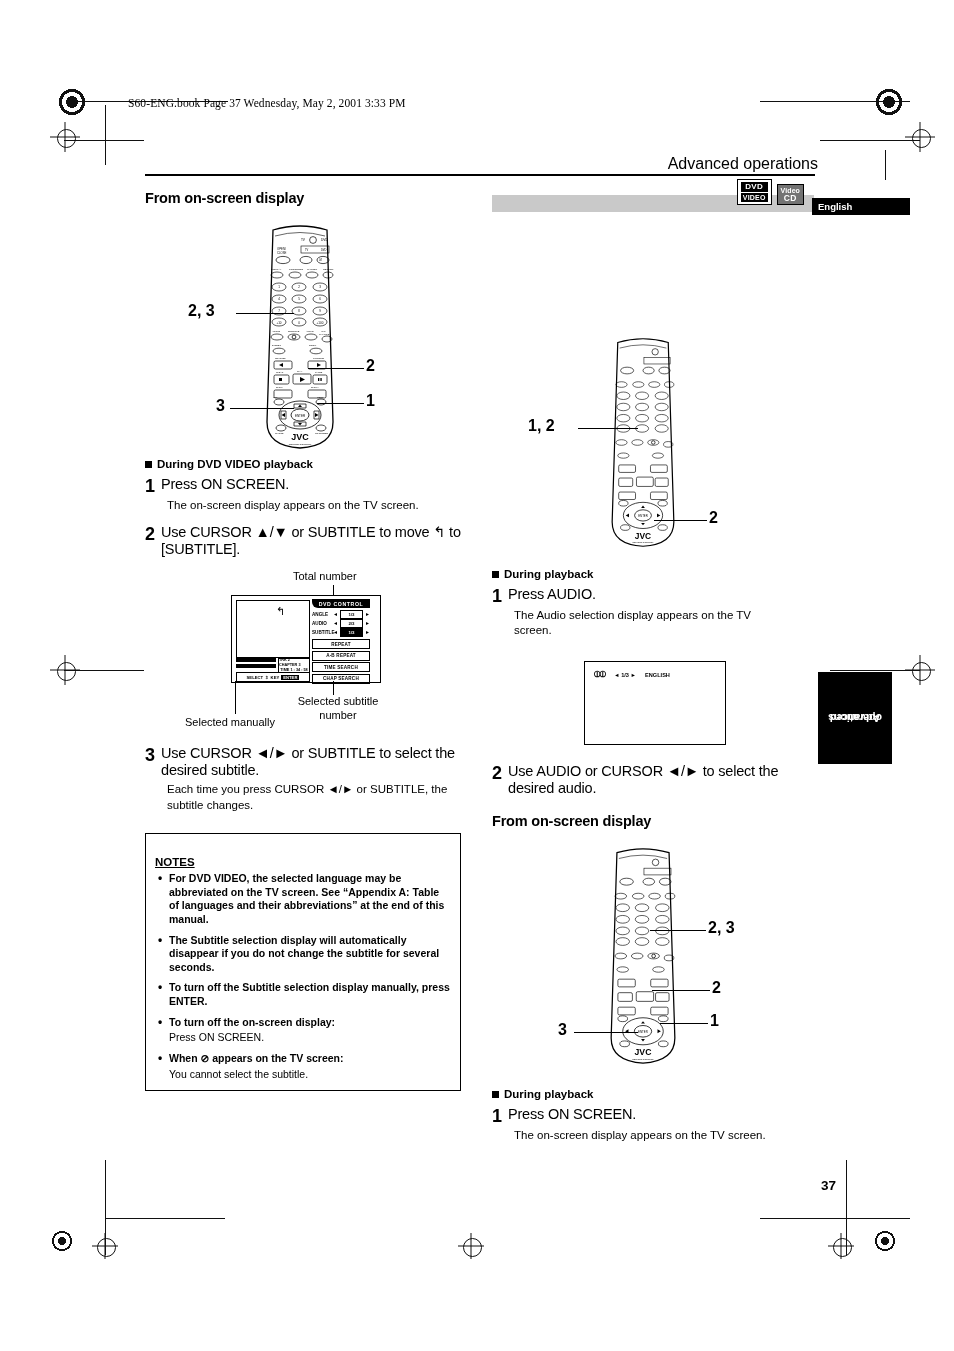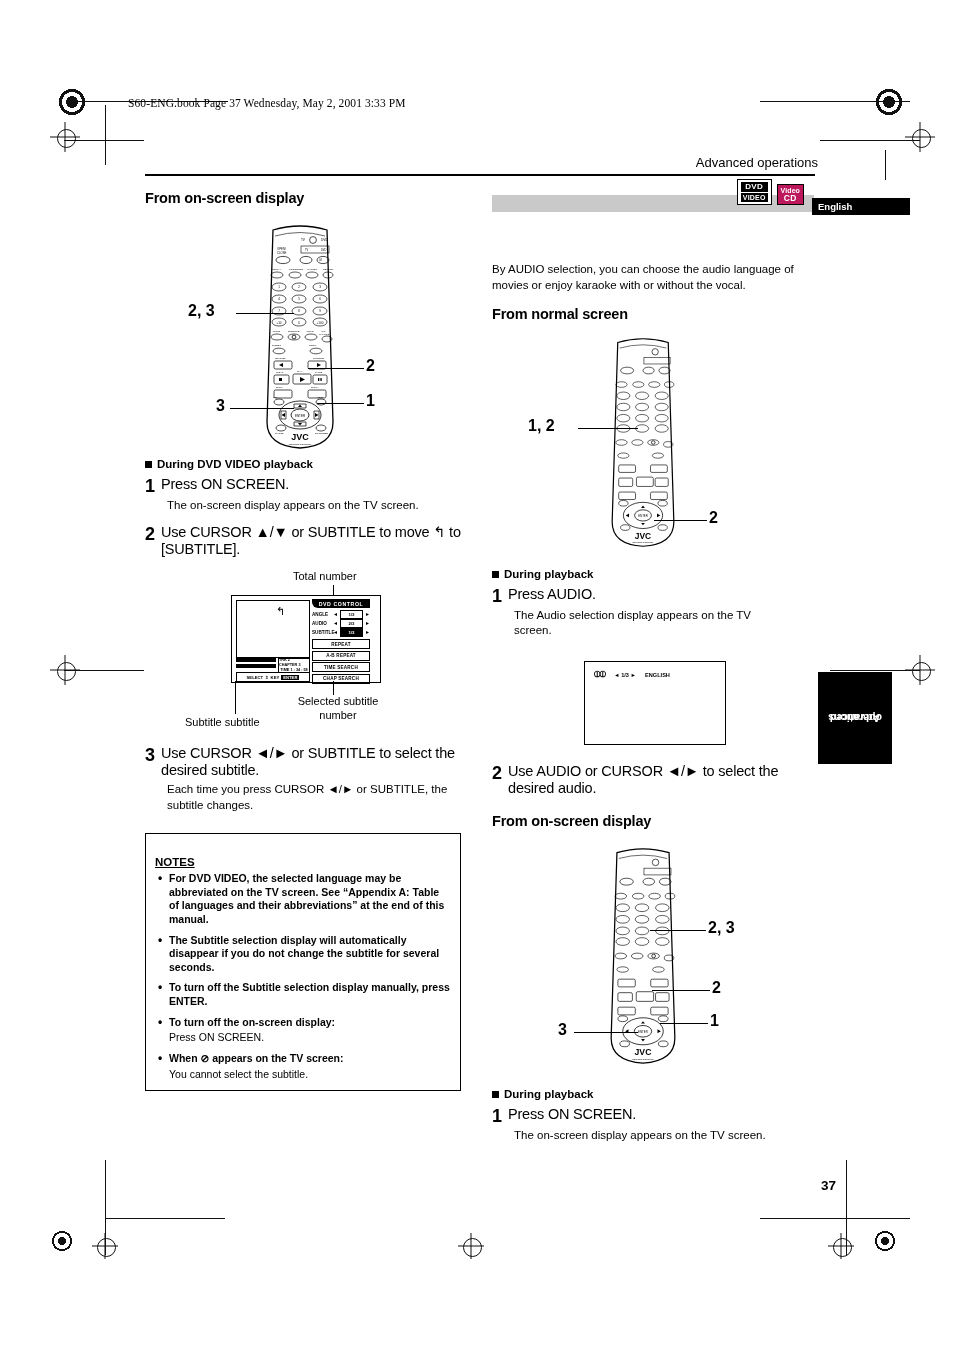--- a/index.html
+++ b/index.html
@@ -18,33 +18,33 @@
   .cross:before,.cross:after{content:"";position:absolute;background:#111;}
   .cross:before{left:50%;top:0;width:1px;height:100%;transform:translateX(-50%);}
   .cross:after{top:50%;left:0;height:1px;width:100%;transform:translateY(-50%);}
   .cross .ring{position:absolute;left:50%;top:50%;width:17px;height:17px;margin:-8.5px 0 0 -8.5px;
        border:1px solid #111;border-radius:50%;}
   .rule{position:absolute;background:#111;}
 
   
   .bookline{position:absolute;left:128px;top:97px;font-size:11.5px;
     font-family:"Liberation Serif", serif;letter-spacing:.1px;white-space:nowrap;}
-  .runhead{position:absolute;right:136px;top:155px;font-size:13px;font-weight:400;text-align:right;}
+  .runhead{position:absolute;right:136px;top:155px;font-size:16px;font-weight:400;text-align:right;}
   .headrule{position:absolute;left:145px;top:174px;width:670px;height:1.6px;background:#000;}
 
   
   .colL{position:absolute;left:145px;top:190px;width:320px;}
 
   h2.sub{font-size:14.5px;font-weight:bold;margin:0 0 8px 0;letter-spacing:-.2px;}
 
   
   .banner{position:absolute;left:492px;top:195px;width:322px;background:#c9c9c9;padding:7px 10px 10px 10px;box-sizing:border-box;}
   .banner h1{margin:0;font-size:19.5px;font-weight:bold;line-height:1.12;letter-spacing:-.45px;}
   .banner .logos{position:absolute;right:10px;bottom:7px;display:flex;gap:5px;align-items:flex-end;}
-  .logo{background:#be185d;color:#fff;text-align:center;line-height:1;
+  .logo{background:#737373;color:#fff;text-align:center;line-height:1;
         font-weight:bold;padding:2px 3px;border:1.5px solid #000;}
   .logo.dvd{background:#fff;color:#000;}
   .logo span{display:block;}
   .logo.dvd .l1{background:#000;color:#fff;font-size:8px;padding:1px 2px;letter-spacing:.3px;}
   .logo.dvd .l2{background:#000;color:#fff;font-size:7px;padding:1px 2px;margin-top:1px;letter-spacing:.2px;}
   .logo.vcd .l1{font-size:7px;letter-spacing:.1px;}
   .logo.vcd .l2{font-size:8.5px;letter-spacing:.3px;}
 
   .langtag{position:absolute;left:812px;top:198px;width:98px;height:17px;background:#000;color:#fff;
            font-size:9.5px;font-weight:bold;display:flex;align-items:center;padding-left:6px;box-sizing:border-box;}
@@ -366,21 +366,21 @@
         <span>⇳</span>
         <span>KEY</span>
         <span class="k">ENTER</span>
       </div>
     </div>
     <div class="cursor-osd">↰</div>
     <div class="lead-line" style="left:188px;top:111px;width:1.2px;height:14px;"></div>
     <div class="cap" style="left:133px;top:125px;width:120px;text-align:center;">Selected subtitle number</div>
     <div class="lead-line" style="left:90px;top:111px;width:44px;height:1.2px;"></div>
     <div class="lead-line" style="left:90px;top:111px;width:1.2px;height:33px;"></div>
-    <div class="cap" style="left:40px;top:146px;">Subtitle subtitle</div>
+    <div class="cap" style="left:40px;top:146px;">Selected manually</div>
   </div>
 
   <div style="position:absolute;left:145px;top:745px;width:325px;">
     <div class="step">
       <span class="num">3</span>
       <span class="txt">Use CURSOR ◄/► or SUBTITLE to select the desired subtitle.</span>
     </div>
     <div class="desc">Each time you press CURSOR ◄/► or SUBTITLE, the subtitle changes.</div>
   </div>
 
@@ -408,24 +408,20 @@
         <span class="l2">VIDEO</span>
       </div>
       <div class="logo vcd">
         <span class="l1">Video</span>
         <span class="l2">CD</span>
       </div>
     </div>
   </div>
   <div class="langtag">English</div>
 
-  <div style="position:absolute;left:492px;top:262px;width:322px;">
-    <p class="lead">By AUDIO selection, you can choose the audio language of movies or enjoy karaoke with or without the vocal.</p>
-    <h2 class="sub">From normal screen</h2>
-  </div>
 
   <div class="remote" style="left:598px;top:335px;width:90px;height:215px;">
     <svg width="90" height="215" viewBox="0 0 90 230">
       <path d="M18 8 Q45 0 72 8 L78 200 Q78 224 45 226 Q12 224 12 200 Z" fill="#fff" stroke="#000" stroke-width="1.3"></path>
       <path d="M20 14 Q45 7 70 14" fill="none" stroke="#000" stroke-width=".6"></path>
       <circle cx="58" cy="18" r="3.4" fill="none" stroke="#000" stroke-width=".7"></circle>
       <ellipse cx="28" cy="38" rx="7" ry="3.6" fill="none" stroke="#000" stroke-width=".7"></ellipse>
       <rect x="46" y="24" width="28" height="7" fill="none" stroke="#000" stroke-width=".6"></rect>
       <ellipse cx="51" cy="38" rx="6" ry="3.6" fill="none" stroke="#000" stroke-width=".7"></ellipse>
       <ellipse cx="68" cy="38" rx="6" ry="3.6" fill="none" stroke="#000" stroke-width=".7"></ellipse>

